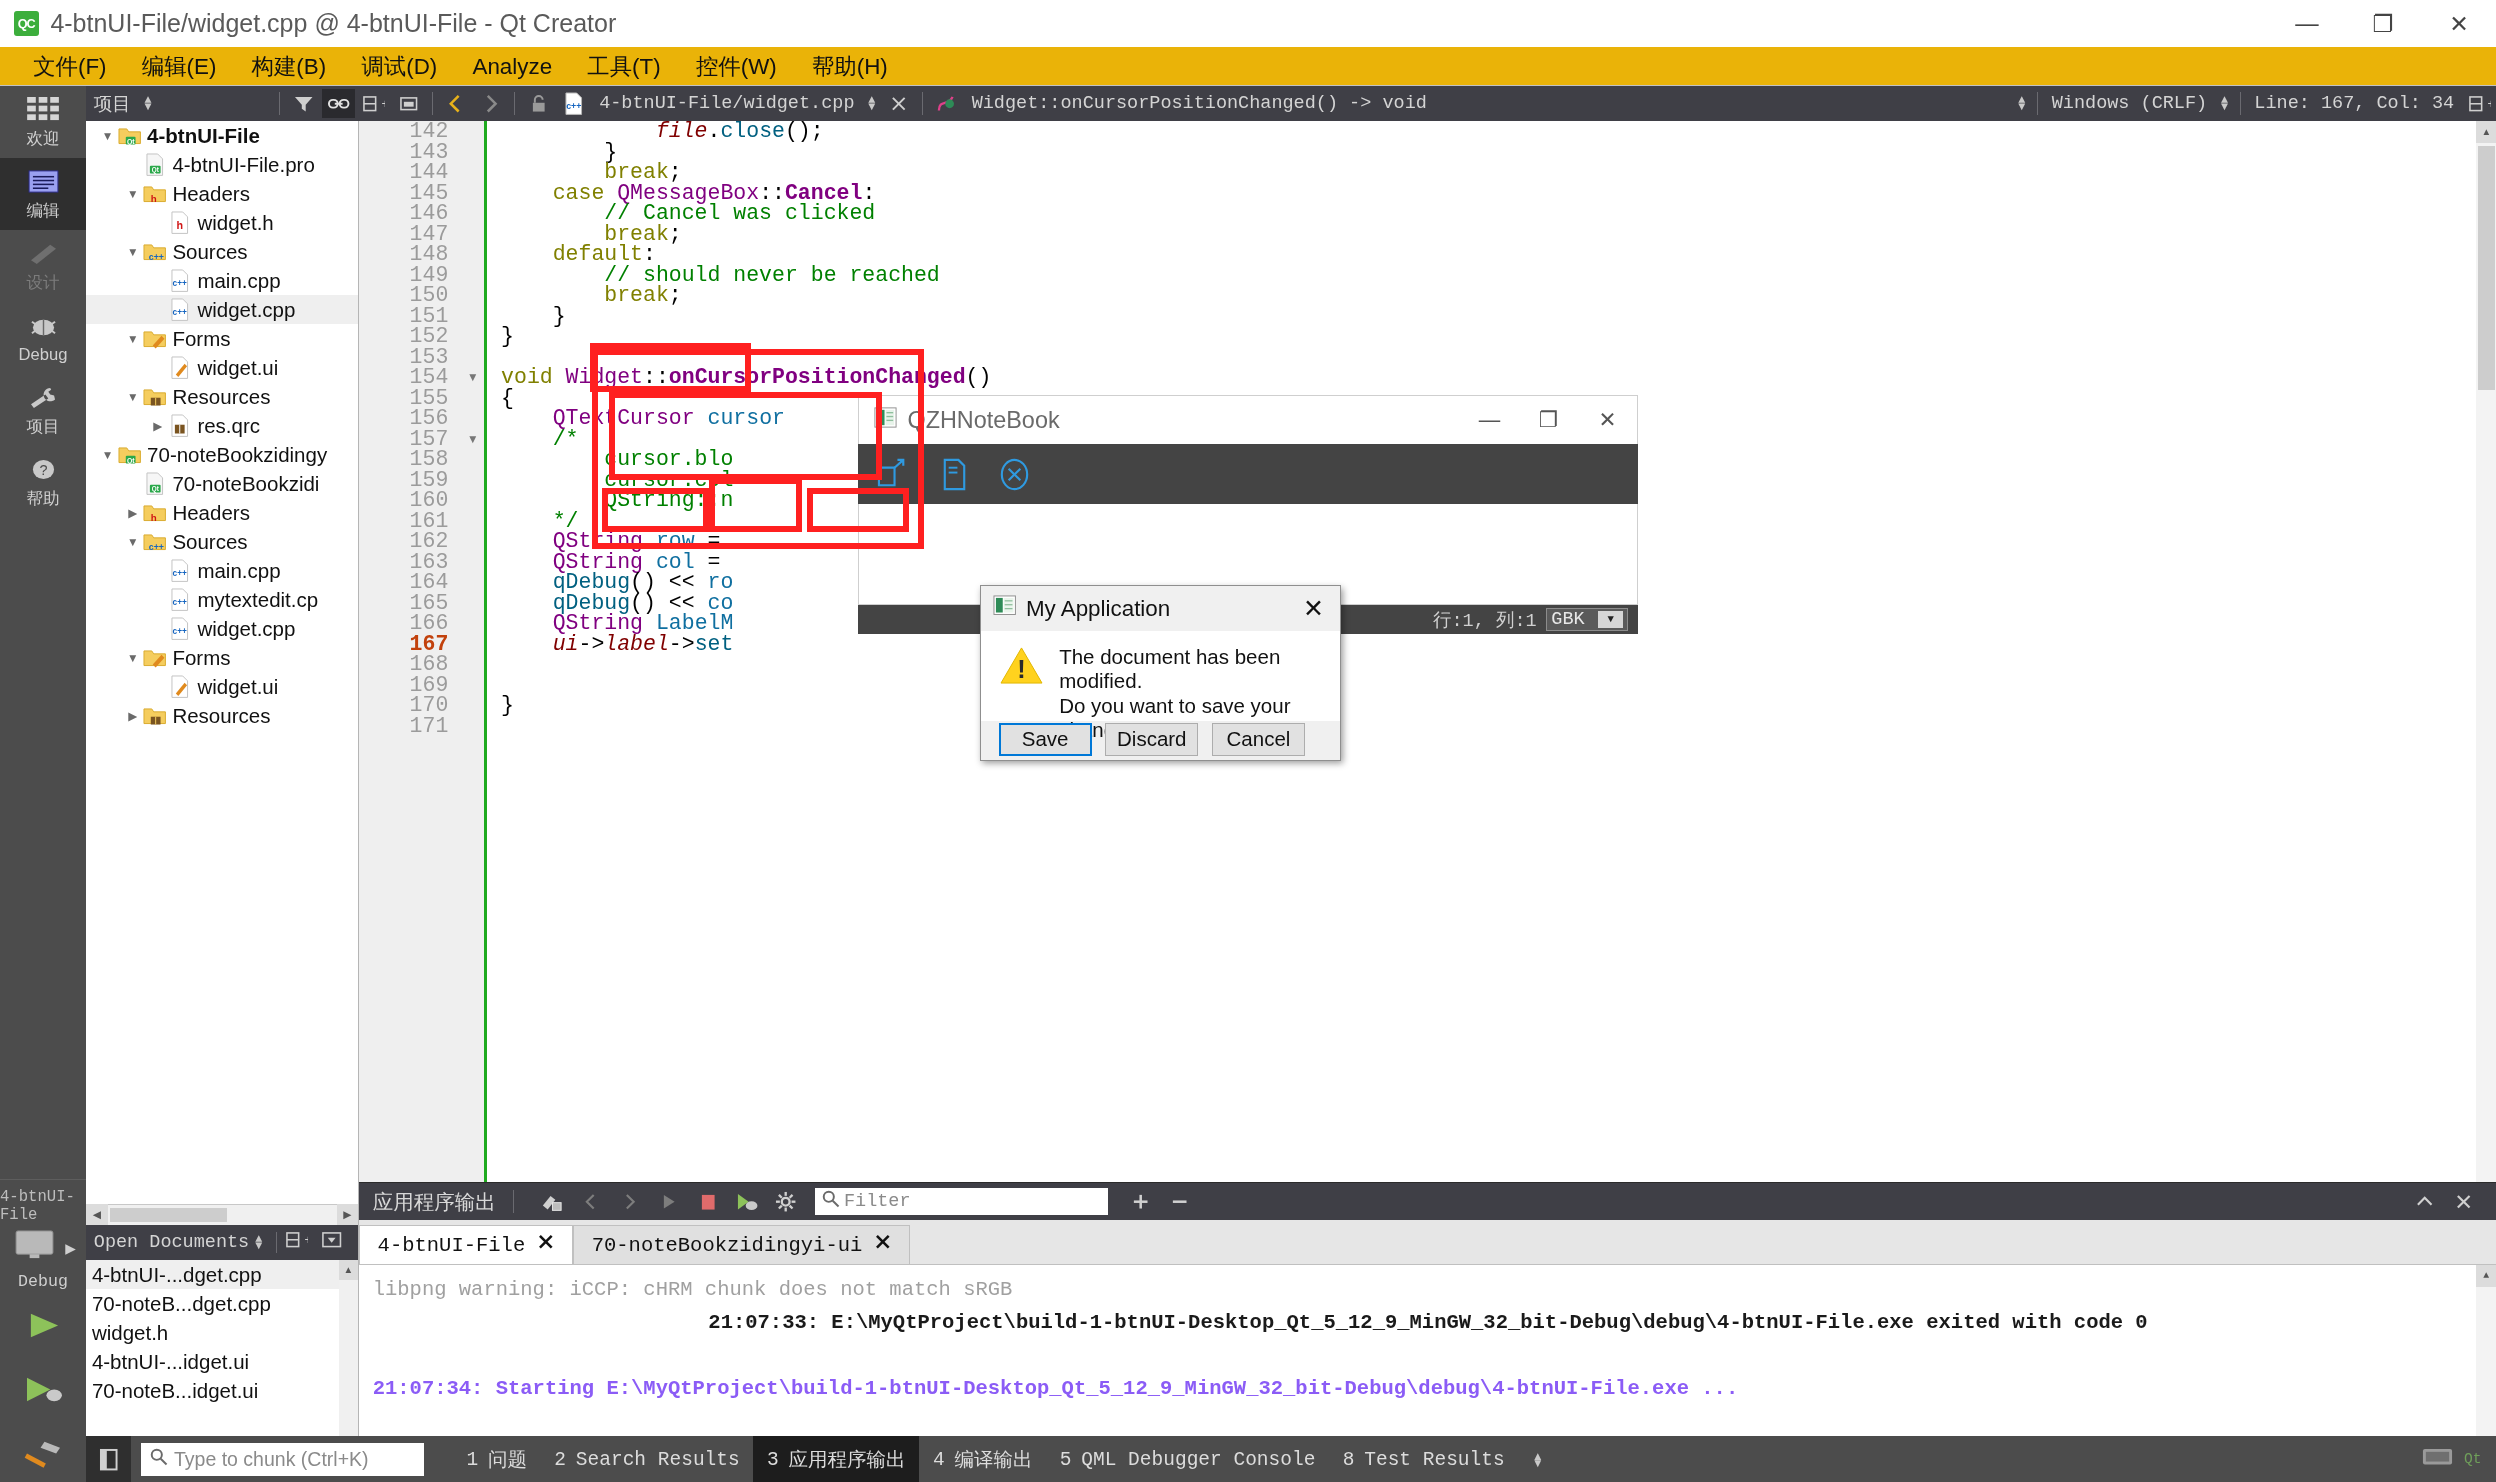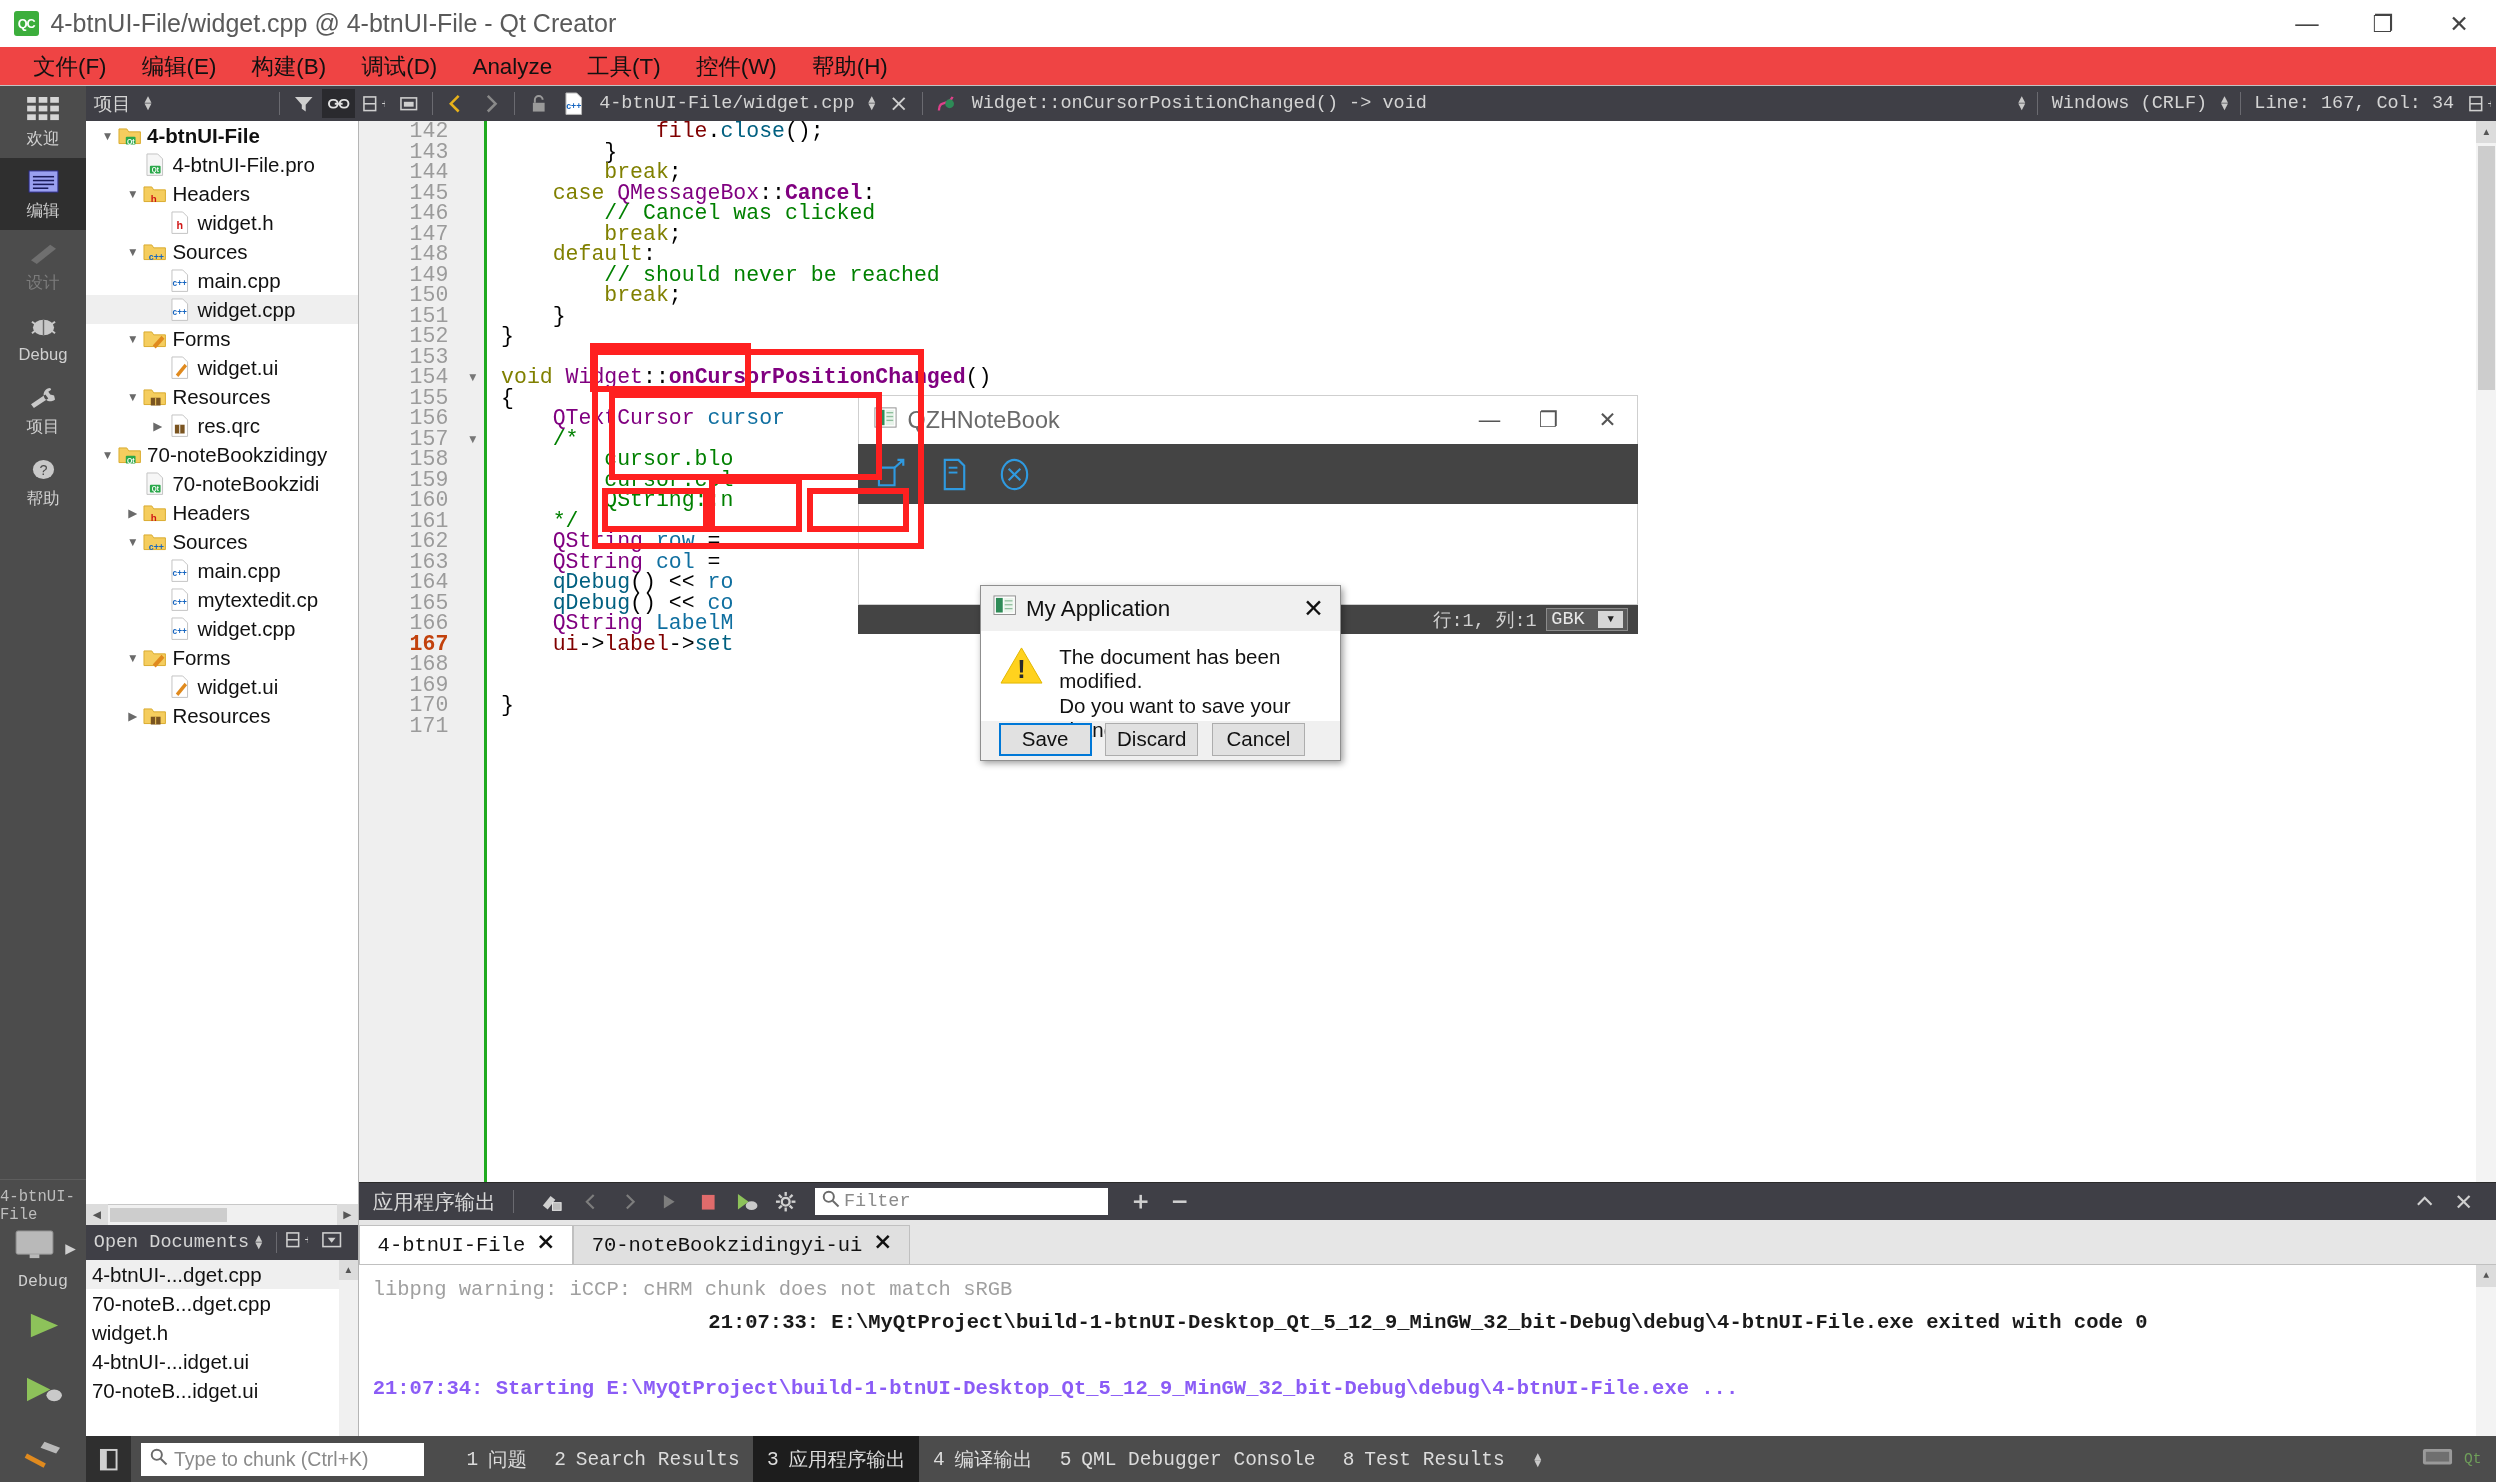--- a/index.html
+++ b/index.html
@@ -10,21 +10,21 @@
   #titlebar { height:47px; background:#ffffff; display:flex; align-items:center; padding-left:13.7px; }
   #titlebar .qc-logo { width:25px;height:25px;background:#3cae3c;border-radius:2.9px;color:#fff;
       font-size:12.7px;font-weight:bold;display:flex;align-items:center;justify-content:center;
       font-family:"Liberation Sans",sans-serif; letter-spacing:-1px;}
   #titlebar .title { margin-left:11.7px; font-size:25px; color:#5a5a5a; font-family:"Liberation Sans",sans-serif;}
   #titlebar .wbtns { margin-left:auto; display:flex; }
   #titlebar .wbtn { width:76px;height:47px; display:flex; align-items:center; justify-content:center;
       color:#444; font-size:23.4px; }
 
   
-  #menubar { height:39px; background:#ef4444; display:flex; align-items:center; padding-left:15.6px;
+  #menubar { height:39px; background:#eab308; display:flex; align-items:center; padding-left:15.6px;
       border-bottom:1px solid #c3c3c3;}
   #menubar .mi { padding:0 17.6px; font-size:22.4px; color:#111; line-height:39px;
       font-family:"Liberation Sans",sans-serif; }
 
   
   #shell { display:flex; height:1397px; }
   #activity { width:86px; background:#4c4c4c; display:flex; flex-direction:column; flex:0 0 86px;}
   .act { height:72px; display:flex; flex-direction:column; align-items:center; justify-content:center;
       color:#cfcfcf; font-size:16.6px; gap:3.9px; position:relative;}
   .act.sel { background:#2f2f2f; }
@@ -87,21 +87,21 @@
   #codearea { flex:1 1 auto; position:relative; overflow:hidden; padding-left:13.7px;
       font-family:"Liberation Mono",monospace; font-size:21.5px; }
   #codearea .cl { height:20.5px; line-height:20.5px; white-space:pre; }
   .k-kw { color:#808000; }
   .k-type { color:#800080; }
   .k-fn { color:#006080; }
   .k-id { color:#000; }
   .k-cm { color:#008000; }
   .k-var { color:#0f6fa0; }
   .k-bold { font-weight:bold; }
-  .k-red { color:#800000; }
+  .k-red { color:#800000;font-style:italic; }
   #editor-vscroll { position:absolute; right:0; top:0; bottom:0; width:21.5px; background:#f3f3f3; }
   #editor-vscroll .sbtn { width:21.5px;height:21.5px;background:#dcdcdc;display:flex;align-items:center;justify-content:center;font-size:9.8px;color:#555;}
   #editor-vscroll .thumb { position:absolute; top:25px; left:2px; width:17.6px; height:244px; background:#cdcdcd;}
 
   
   #outpane { flex:0 0 254px; display:flex; flex-direction:column; border-top:1px solid #2b2b2b; }
   #outhdr { height:37px; background:#3f3f46; display:flex; align-items:center; color:#d8d8d8;
       font-size:20.5px; padding-left:13.7px; }
   #outhdr .oicon { width:35px; height:29px; display:flex;align-items:center;justify-content:center; margin:0 2px;}
   #filterbox { width:293px;height:27px;background:#fff; display:flex;align-items:center; margin-left:9.8px;

